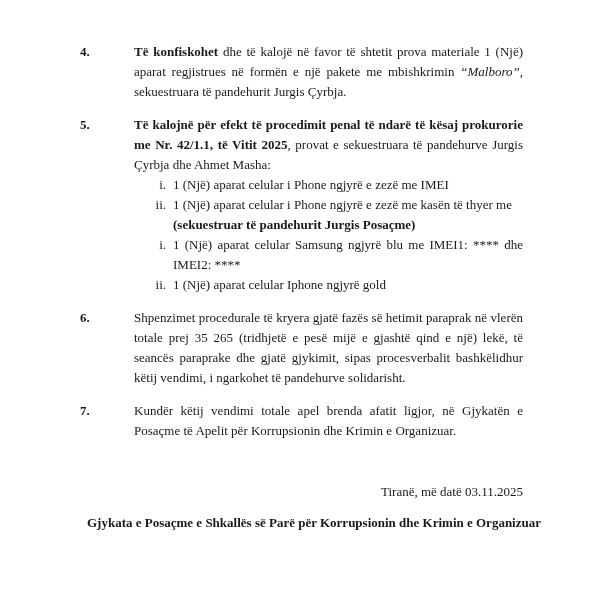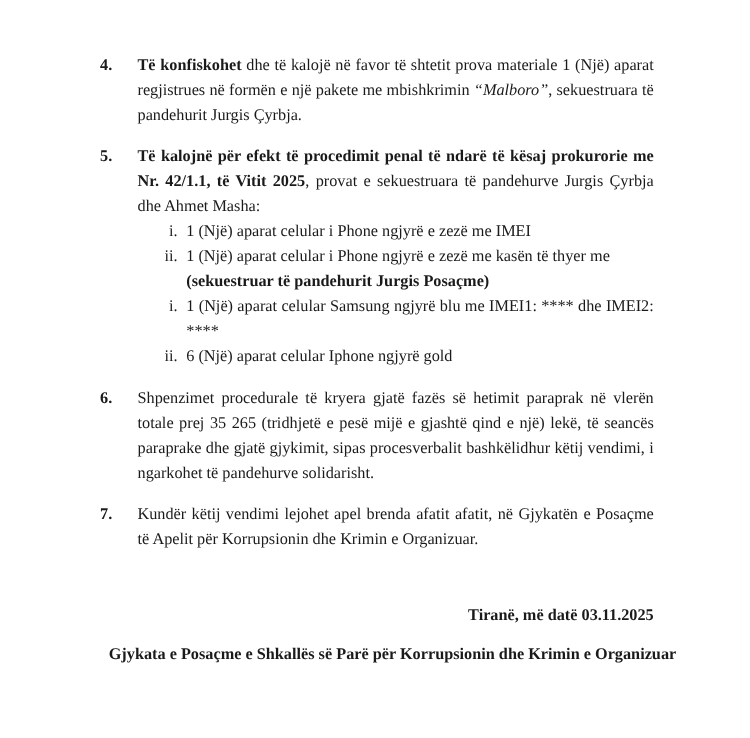--- a/index.html
+++ b/index.html
@@ -34,20 +34,21 @@
     margin-bottom: 13px;
   }
   .num {
     flex: none;
     width: 30px;
     font-weight: bold;
   }
   .item-body {
     flex: 1;
     text-align: justify;
+    margin-left: 24px;
   }
   .sub-list {
     margin-top: 0;
   }
   .sub-item {
     display: flex;
   }
   .sub-marker {
     flex: none;
     width: 32px;
@@ -56,21 +57,21 @@
   .sub-body {
     flex: 1;
     margin-left: 7px;
     text-align: justify;
   }
   .b { font-weight: bold; }
   .i { font-style: italic; }
   .date-line {
     margin: 41px 77px 0 80px;
     text-align: right;
-    font-weight: bold;
+    font-weight: normal;
   }
   .court-line {
     margin-top: 11px;
     text-align: center;
     font-weight: bold;
     white-space: nowrap;
     padding-left: 28px;
   }
 </style>
 </head>
@@ -92,28 +93,28 @@
             <div class="sub-item">
               <span class="sub-marker">ii.</span>
               <div class="sub-body"><span>1 (Një) aparat celular i Phone ngjyrë e zezë me kasën të thyer me</span><br><span class="b">(sekuestruar të pandehurit Jurgis Posaçme)</span></div>
             </div>
             <div class="sub-item">
               <span class="sub-marker">i.</span>
               <div class="sub-body"><span>1 (Një) aparat celular Samsung ngjyrë blu me  IMEI1: **** dhe IMEI2: ****</span></div>
             </div>
             <div class="sub-item">
               <span class="sub-marker">ii.</span>
-              <div class="sub-body"><span>6 (Një) aparat celular Iphone ngjyrë gold</span></div>
+              <div class="sub-body"><span>1 (Një) aparat celular Iphone ngjyrë gold</span></div>
             </div>
           </div></div>
       </div>
       <div class="item">
         <span class="num">6.</span>
         <div class="item-body"><span>Shpenzimet procedurale të kryera gjatë fazës së hetimit paraprak në vlerën totale prej 35 265 (tridhjetë e pesë mijë e gjashtë qind e një) lekë, të seancës paraprake dhe gjatë gjykimit, sipas procesverbalit bashkëlidhur këtij vendimi, i ngarkohet të pandehurve solidarisht.</span></div>
       </div>
       <div class="item">
         <span class="num">7.</span>
-        <div class="item-body"><span>Kundër këtij vendimi lejohet apel brenda afatit afatit, në Gjykatën e Posaçme të Apelit për Korrupsionin dhe Krimin e Organizuar.</span></div>
+        <div class="item-body"><span>Kundër këtij vendimi totale apel brenda afatit ligjor, në Gjykatën e Posaçme të Apelit për Korrupsionin dhe Krimin e Organizuar.</span></div>
       </div>
     </div>
   <div class="date-line">Tiranë, më datë 03.11.2025</div>
   <div class="court-line">Gjykata e Posaçme e Shkallës së Parë për Korrupsionin dhe Krimin e Organizuar</div>
 </div>
 
 </body></html>

